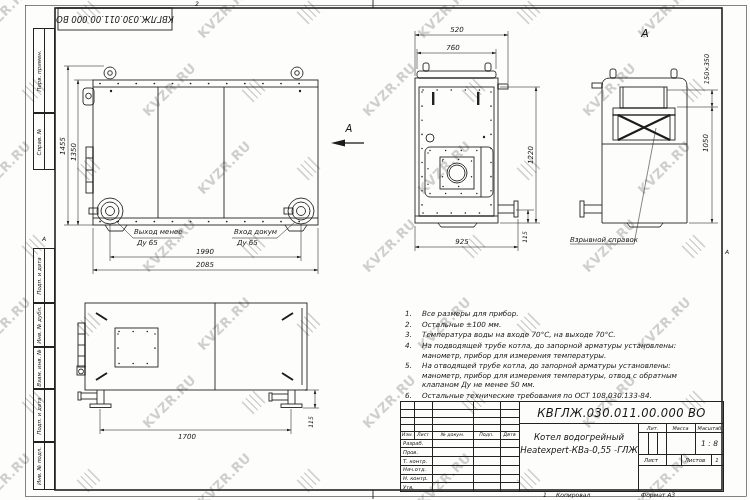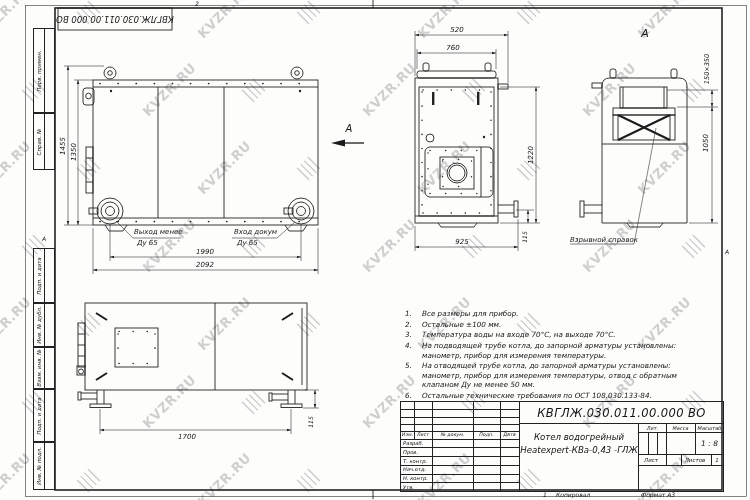--- a/index.html
+++ b/index.html
@@ -359,21 +359,21 @@
 
   <div id="text-layer">
 
     <span class="txt s6" style="left:44px;top:238px">А</span>
     <span class="txt s6" style="left:727px;top:251px">А</span>
     <span class="txt s6" style="left:197px;top:3px">2</span>
 
     <span class="txt rot" style="left:63px;top:146px">1455</span>
     <span class="txt rot" style="left:74px;top:152px">1350</span>
     <span class="txt" style="left:205px;top:252px">1990</span>
-    <span class="txt" style="left:205px;top:265px">2092</span>
+    <span class="txt" style="left:205px;top:265px">2085</span>
     <span class="txt txl" style="left:134px;top:228px">Выход менее</span>
     <span class="txt txl" style="left:137px;top:239px">Ду 65</span>
     <span class="txt txl" style="left:234px;top:228px">Вход докум</span>
     <span class="txt txl" style="left:237px;top:239px">Ду 65</span>
     <span class="txt s10" style="left:349px;top:128px">А</span>
 
     <span class="txt" style="left:457px;top:30px">520</span>
     <span class="txt" style="left:453px;top:48px">760</span>
     <span class="txt rot" style="left:531px;top:155px">1220</span>
     <span class="txt rot s6" style="left:524px;top:237px">115</span>
@@ -444,21 +444,21 @@
         <span class="tb-rlab" style="top: 38px;">Разраб.</span>
         <span class="tb-rlab" style="top: 46.75px;">Пров.</span>
         <span class="tb-rlab" style="top: 55.5px;">Т. контр.</span>
         <span class="tb-rlab" style="top: 64.25px;">Нач.отд.</span>
         <span class="tb-rlab" style="top: 73px;">Н. контр.</span>
         <span class="tb-rlab" style="top: 81.75px;">Утв.</span>
       </div>
     <div id="tb-desig">КВГЛЖ.030.011.00.000 ВО</div>
     <div id="tb-name">
       <div>Котел водогрейный</div>
-      <div>Heatexpert-КВа-0,43 -ГЛЖ</div>
+      <div>Heatexpert-КВа-0,55 -ГЛЖ</div>
     </div>
     <div id="tb-right">
 
       <div class="ln" style="left:0;top:8px;width:85px;height:.8px"></div>
       <div class="ln" style="left:0;top:30px;width:85px;height:.8px"></div>
       <div class="ln" style="left:0;top:41px;width:85px;height:1px"></div>
       <div class="ln" style="left:27px;top:0;width:.8px;height:41px"></div>
       <div class="ln" style="left:56px;top:0;width:.8px;height:30px"></div>
       <div class="ln" style="left:9px;top:8px;width:.8px;height:22px"></div>
       <div class="ln" style="left:18px;top:8px;width:.8px;height:22px"></div>

